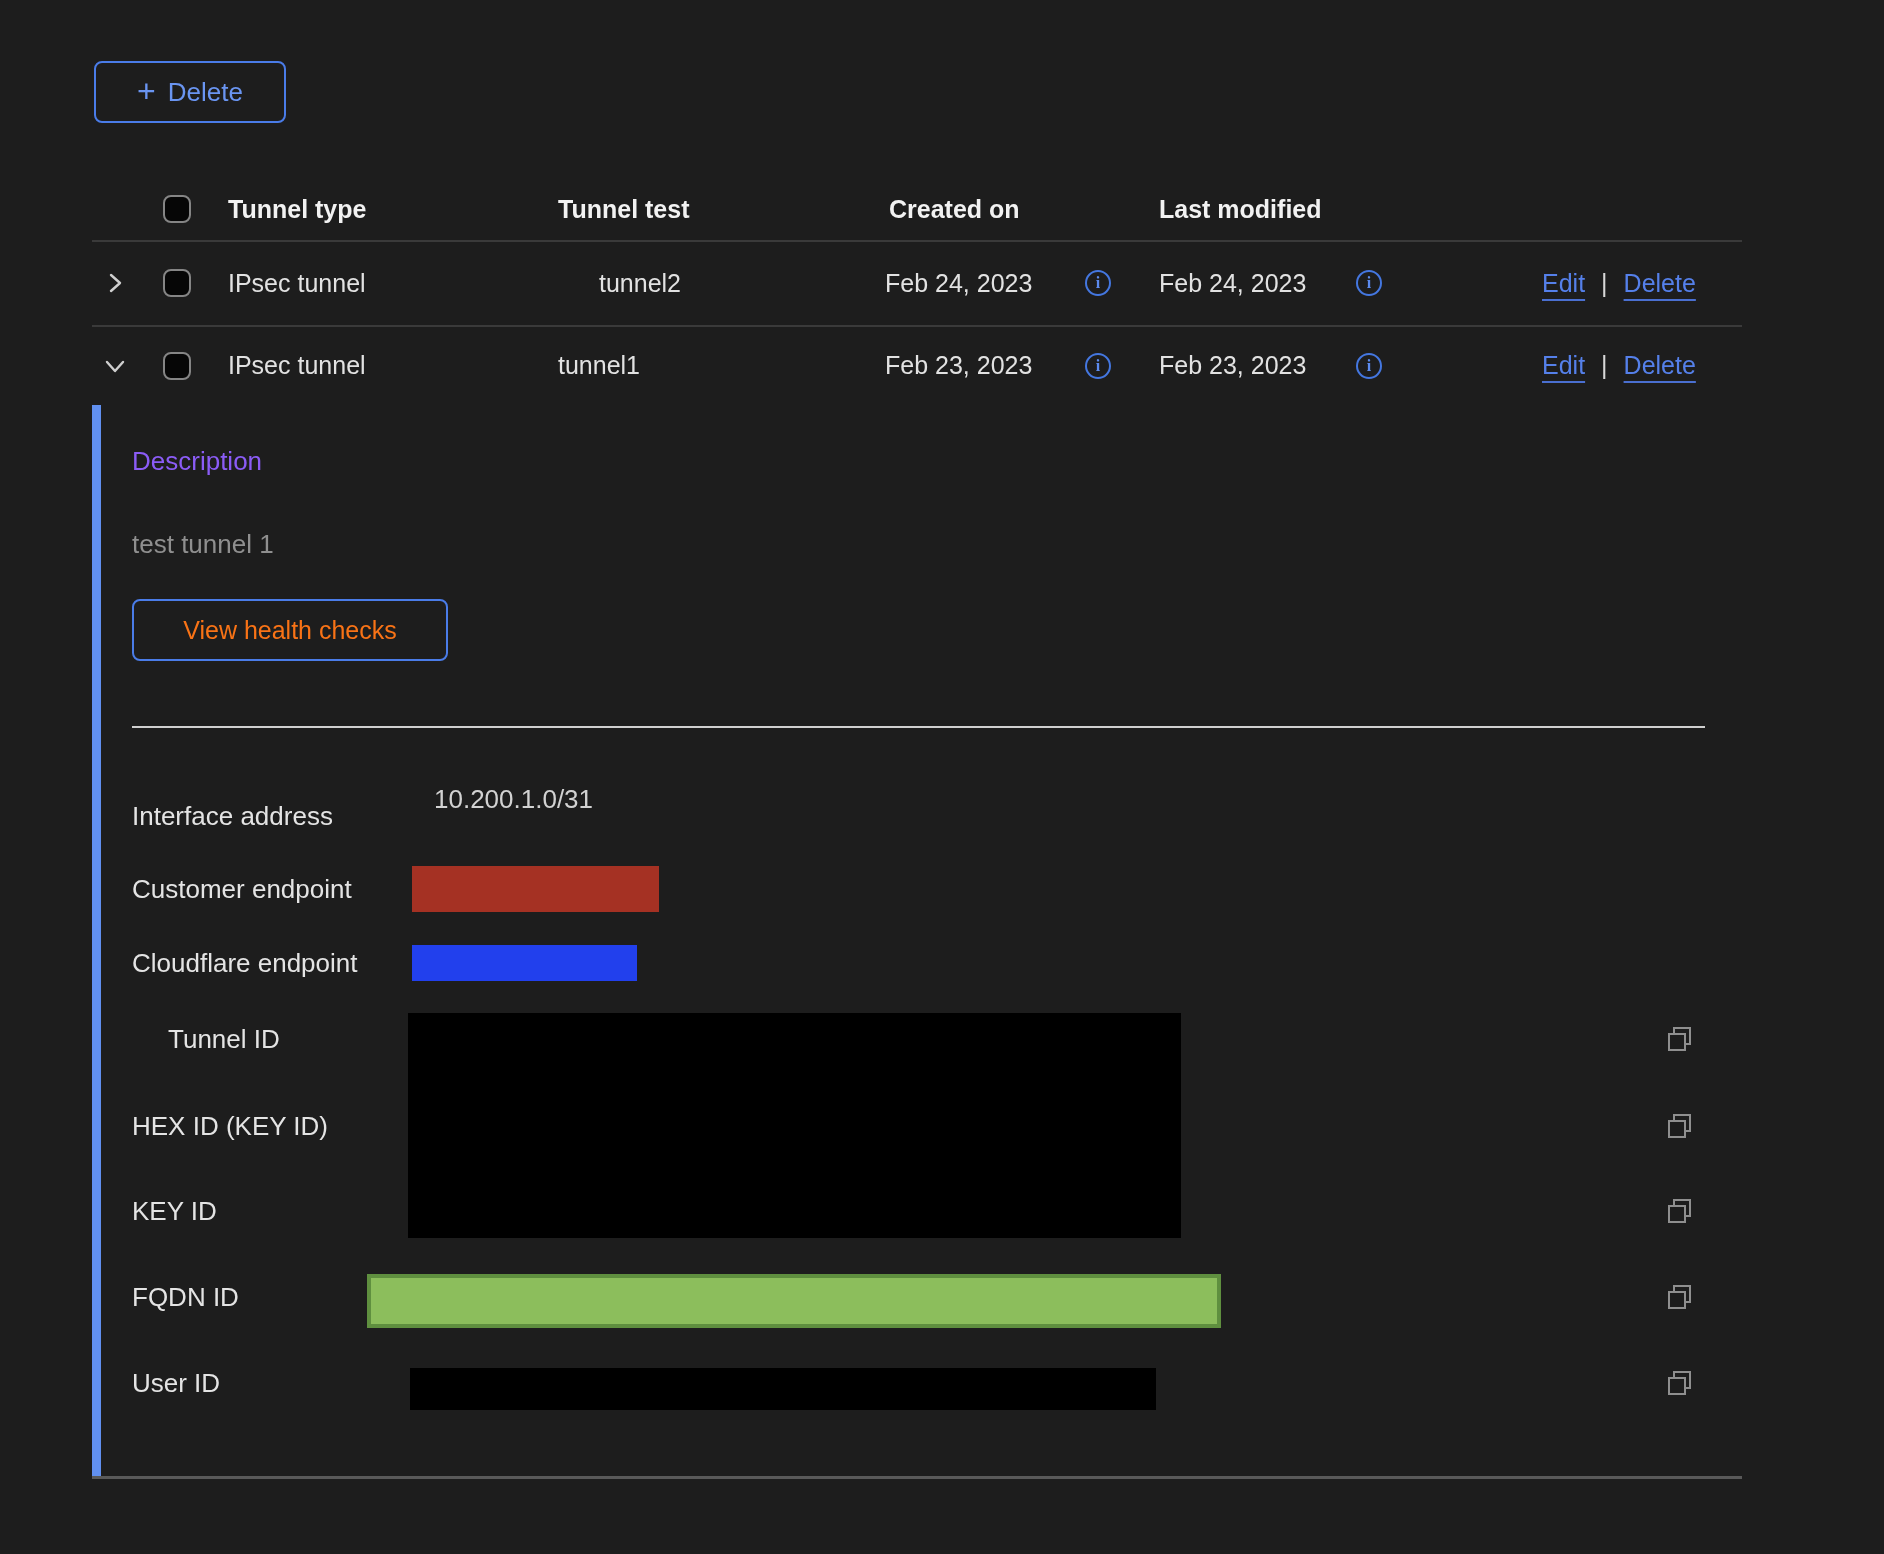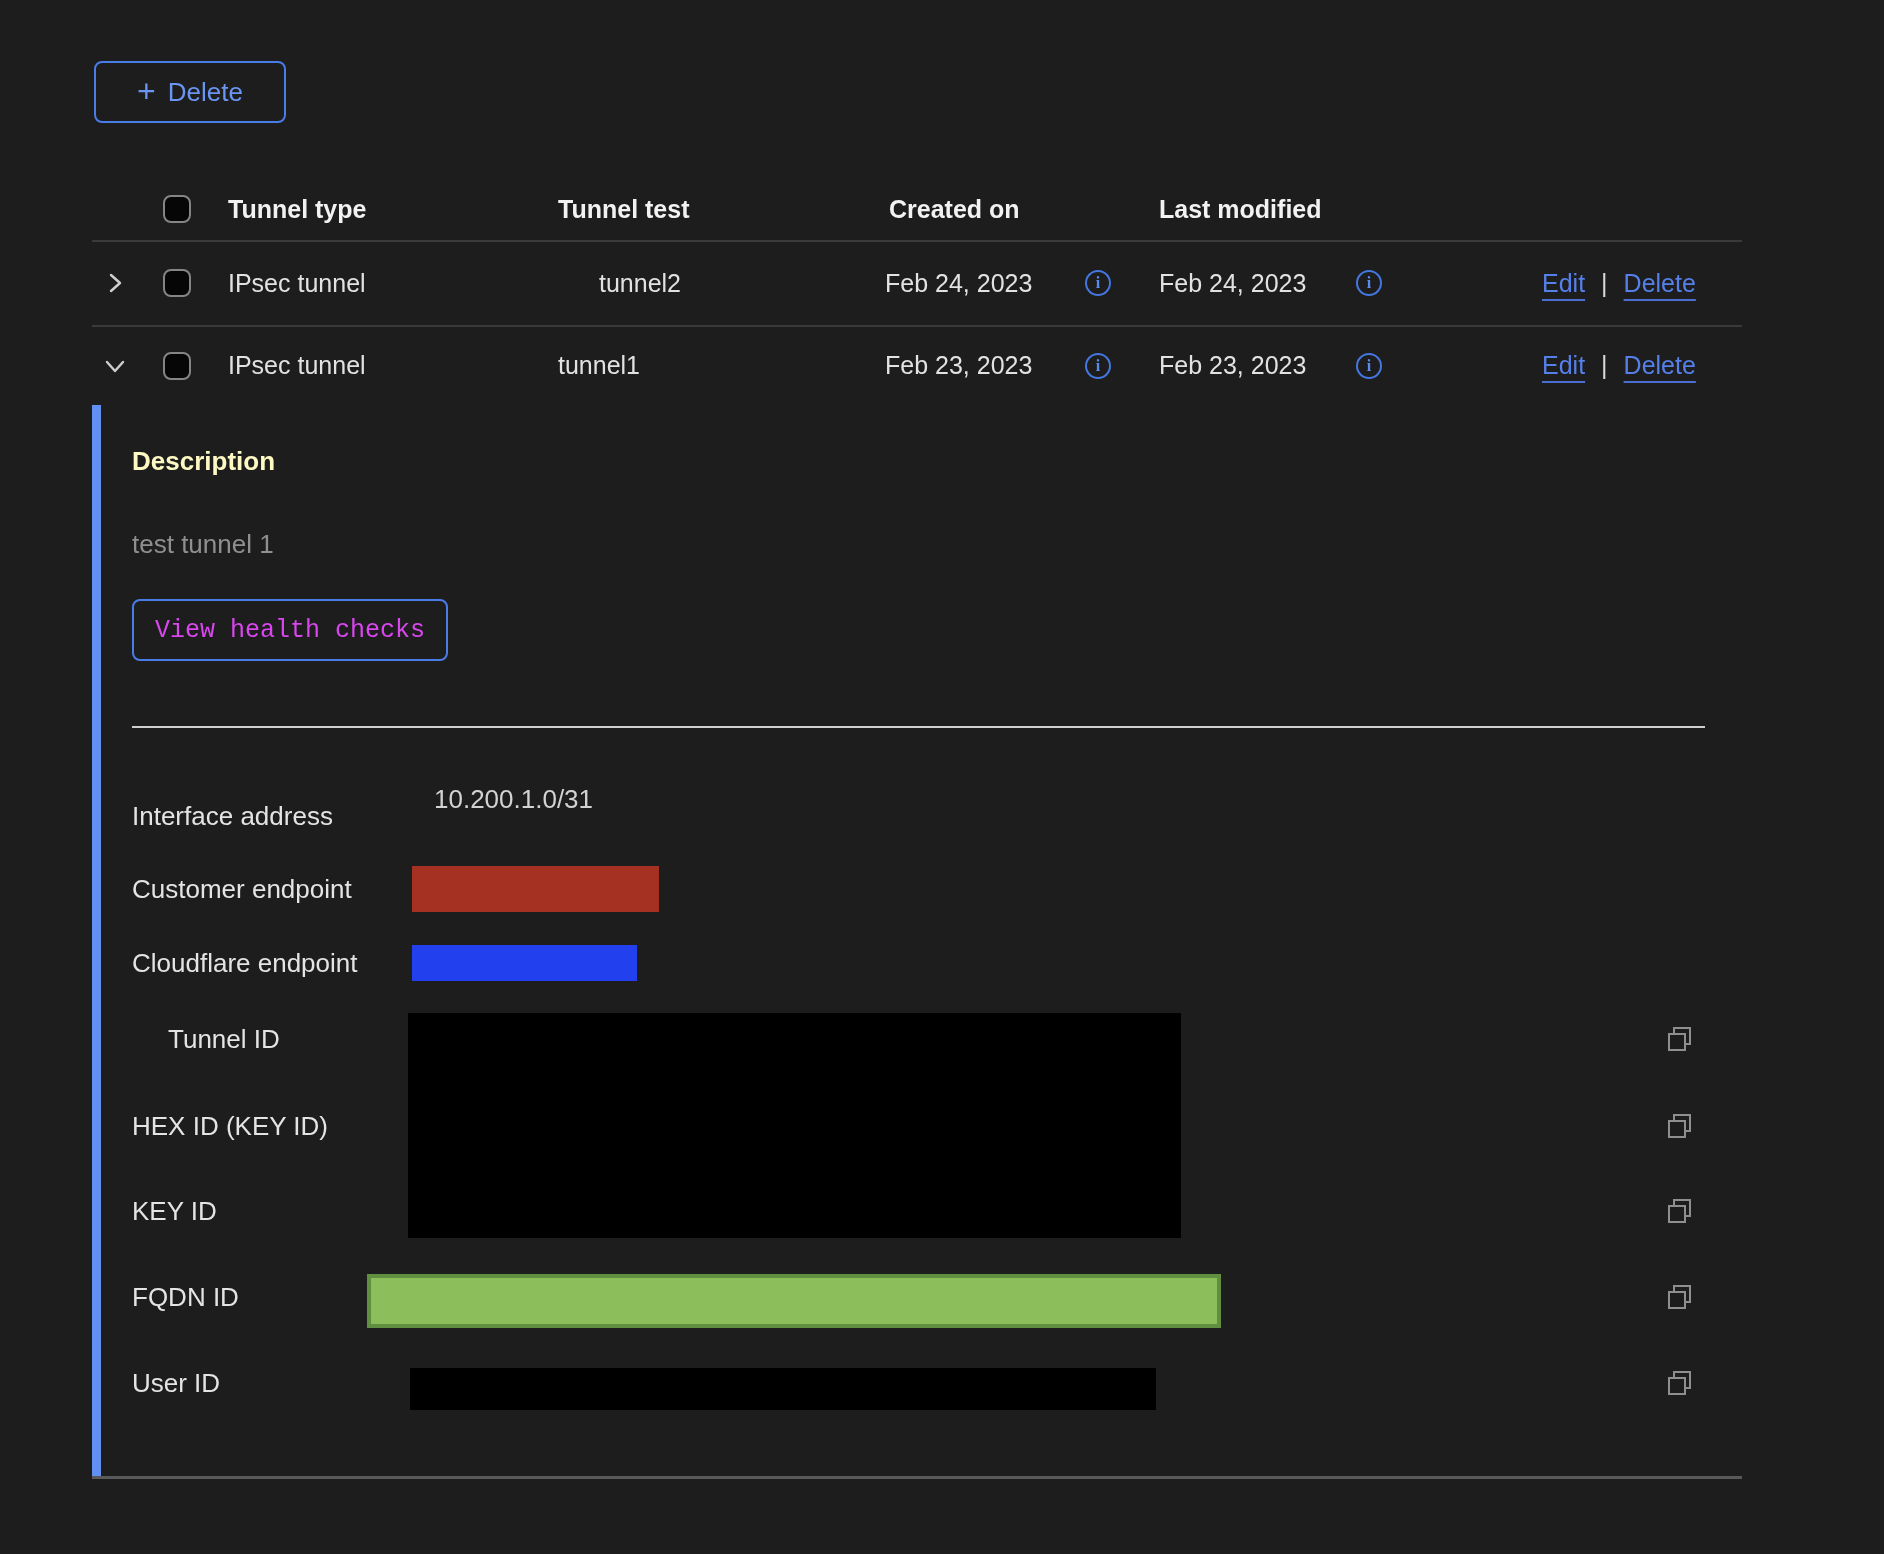--- a/index.html
+++ b/index.html
@@ -73,34 +73,34 @@
   }
   .action-sep { color: #d8d8d8; font-size: 25px; margin: 0 16px; }
 
   
   .expand-border {
     position: absolute;
     left: 92px; top: 405px;
     width: 9px; height: 1073px;
     background: #6190f0;
   }
-  .section-title { position: absolute; left: 132px; font-size: 26px; font-weight: 700; color: #fef9c3; }
+  .section-title { position: absolute; left: 132px; font-size: 26px; font-weight: 400; color: #8b5cf6; }
   .desc-text { position: absolute; left: 132px; font-size: 26px; color: #8f8f8f; }
   .health-btn {
     position: absolute;
     left: 132px; top: 599px;
     width: 316px; height: 62px;
     border: 2px solid #4a7ce8;
     border-radius: 8px;
     background: transparent;
-    color: #d946ef;
+    color: #f97316;
     font-size: 25px;
     display: flex; align-items: center; justify-content: center;
     cursor: pointer;
-    font-family: Liberation Mono, monospace;
+    font-family: Liberation Sans, sans-serif;
   }
   .light-divider {
     position: absolute;
     left: 132px; top: 726px;
     width: 1573px; height: 2px;
     background: #cfcfcf;
   }
   .field-label {
     position: absolute; left: 132px;
     font-size: 26px; color: #e4e4e4;

